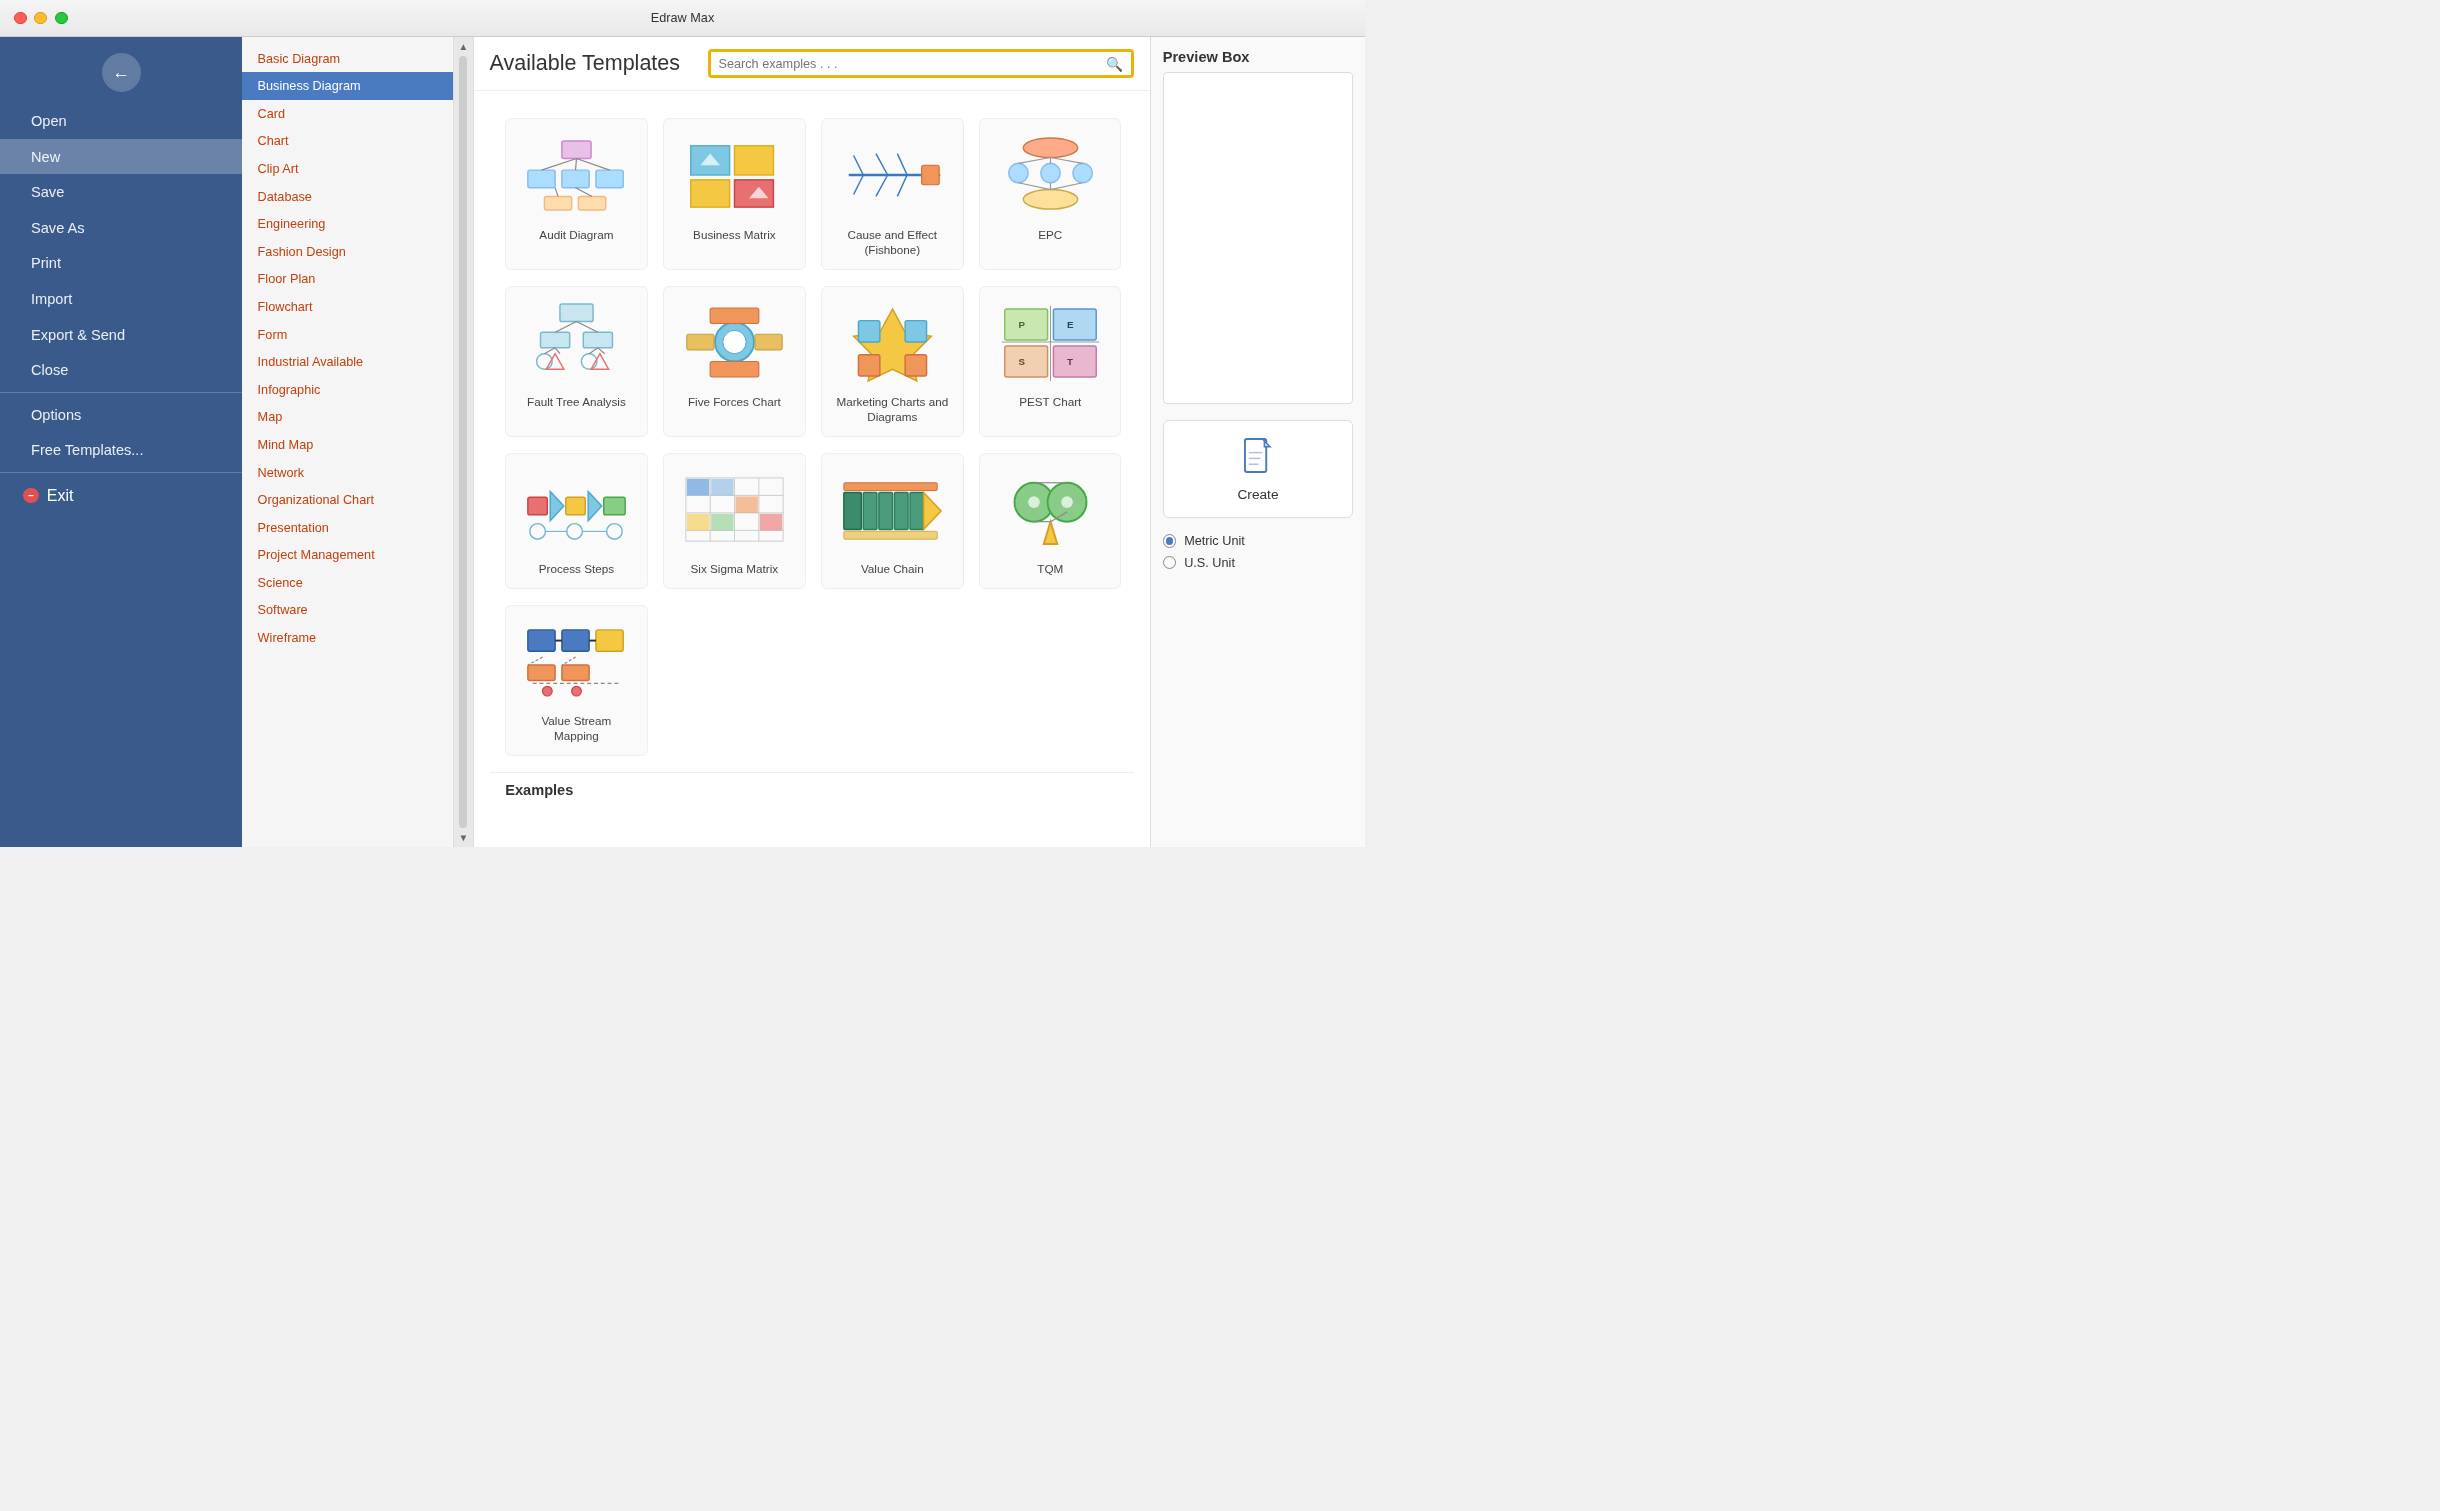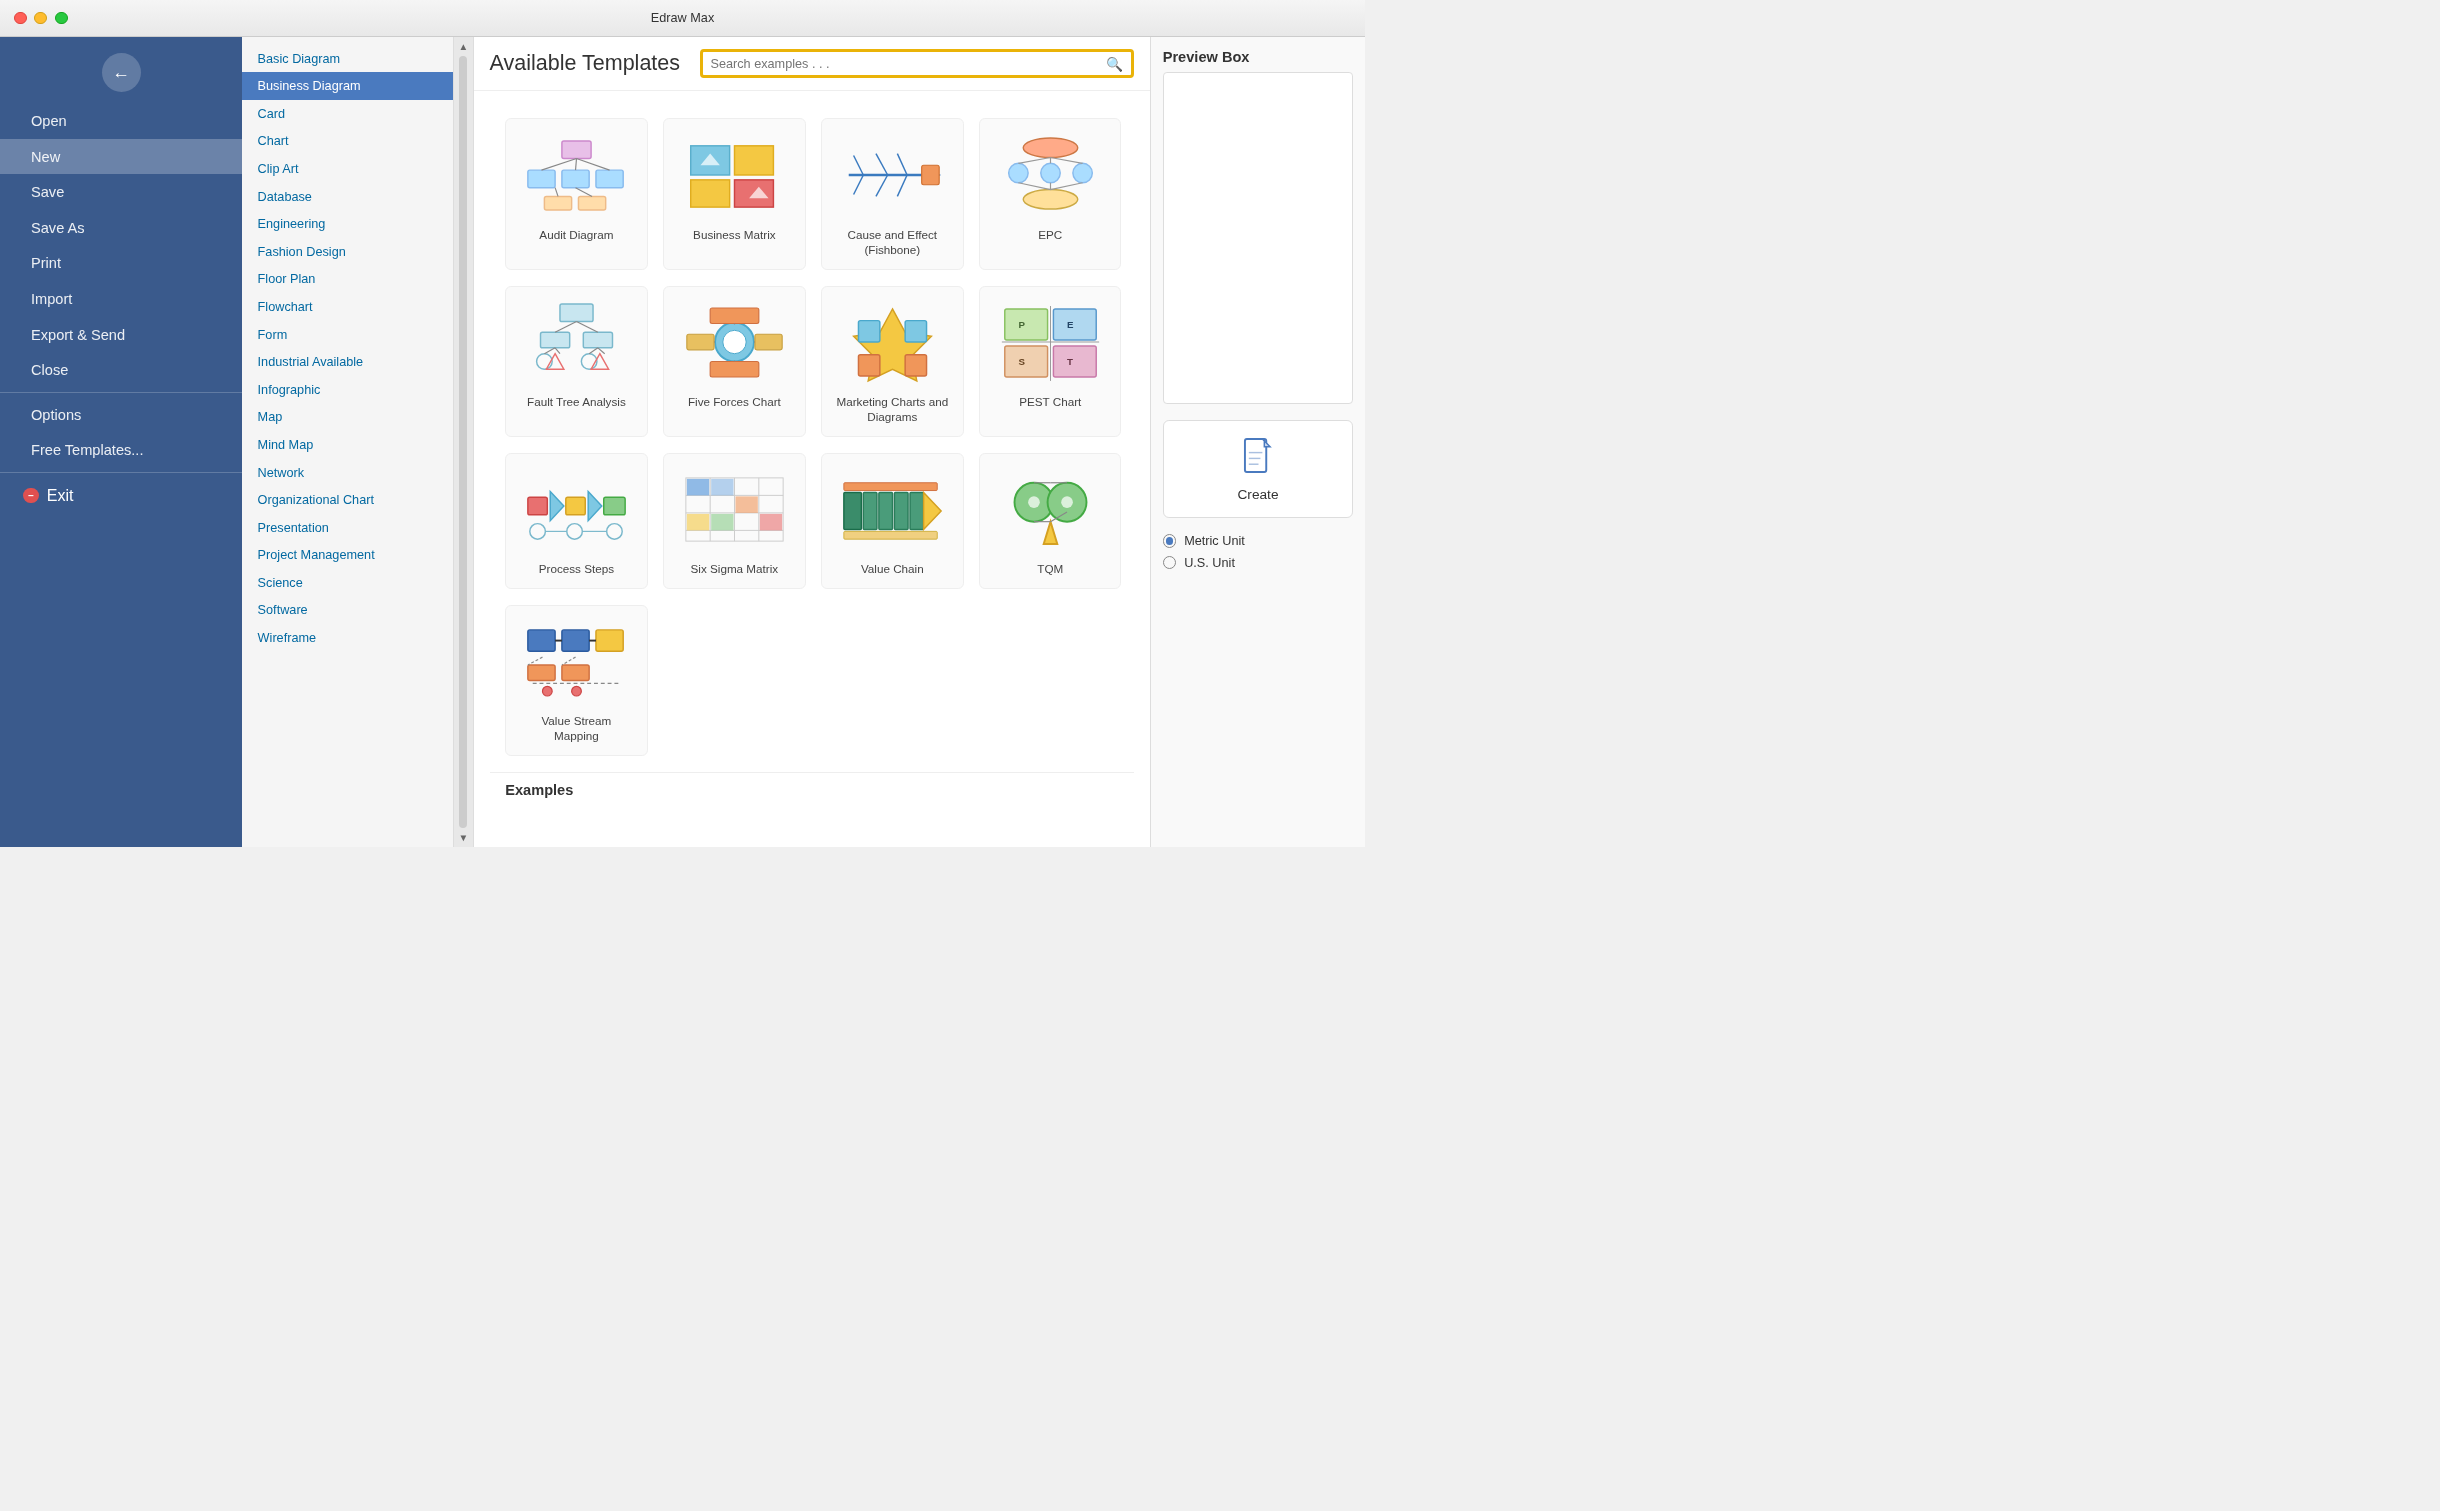--- a/index.html
+++ b/index.html
@@ -59,28 +59,28 @@
     .category-panel {
       width: 215px;
       background: #f5f5f5;
       border-right: 1px solid #ddd;
       overflow-y: auto;
       padding: 7.8px 0;
     }
     .category-item {
       padding: 6.8px 15.6px;
       font-size: 12.7px;
-      color: #0369a1;
+      color: #c2410c;
       cursor: pointer;
     }
     .category-item.active { background: #4a7abf; color: white; }
 
     
     .main-content { flex: 1; display: flex; flex-direction: column; background: #fff; overflow: hidden; }
-    .main-header { padding: 11.7px 15.6px; display: flex; align-items: center; gap: 4px; border-bottom: 1px solid #eee; }
+    .main-header { padding: 11.7px 15.6px; display: flex; align-items: center; gap: 12px; border-bottom: 1px solid #eee; }
     .main-title { font-size: 21.5px; font-weight: 500; color: #333; }
     .search-box { flex: 1; display: flex; align-items: center; border: 3px solid #eab308; border-radius: 3.9px; background: white; padding: 3.9px 7.8px; margin-left: 15.6px; }
     .search-input { flex: 1; border: none; outline: none; font-size: 12.7px; color: #999; background: transparent; }
     .search-icon { color: #666; font-size: 13.7px; }
 
     .templates-grid { flex: 1; overflow-y: auto; padding: 15.6px; display: grid; grid-template-columns: repeat(4, 1fr); gap: 15.6px; }
     .template-item { display: flex; flex-direction: column; align-items: center; cursor: pointer; padding: 11.7px; border: 1px solid #eee; border-radius: 5.9px; background: #fafafa; }
     .template-preview { width: 117px; height: 88px; display: flex; align-items: center; justify-content: center; margin-bottom: 7.8px; }
     .template-label { font-size: 11.7px; color: #444; text-align: center; line-height: 1.3; }
 

